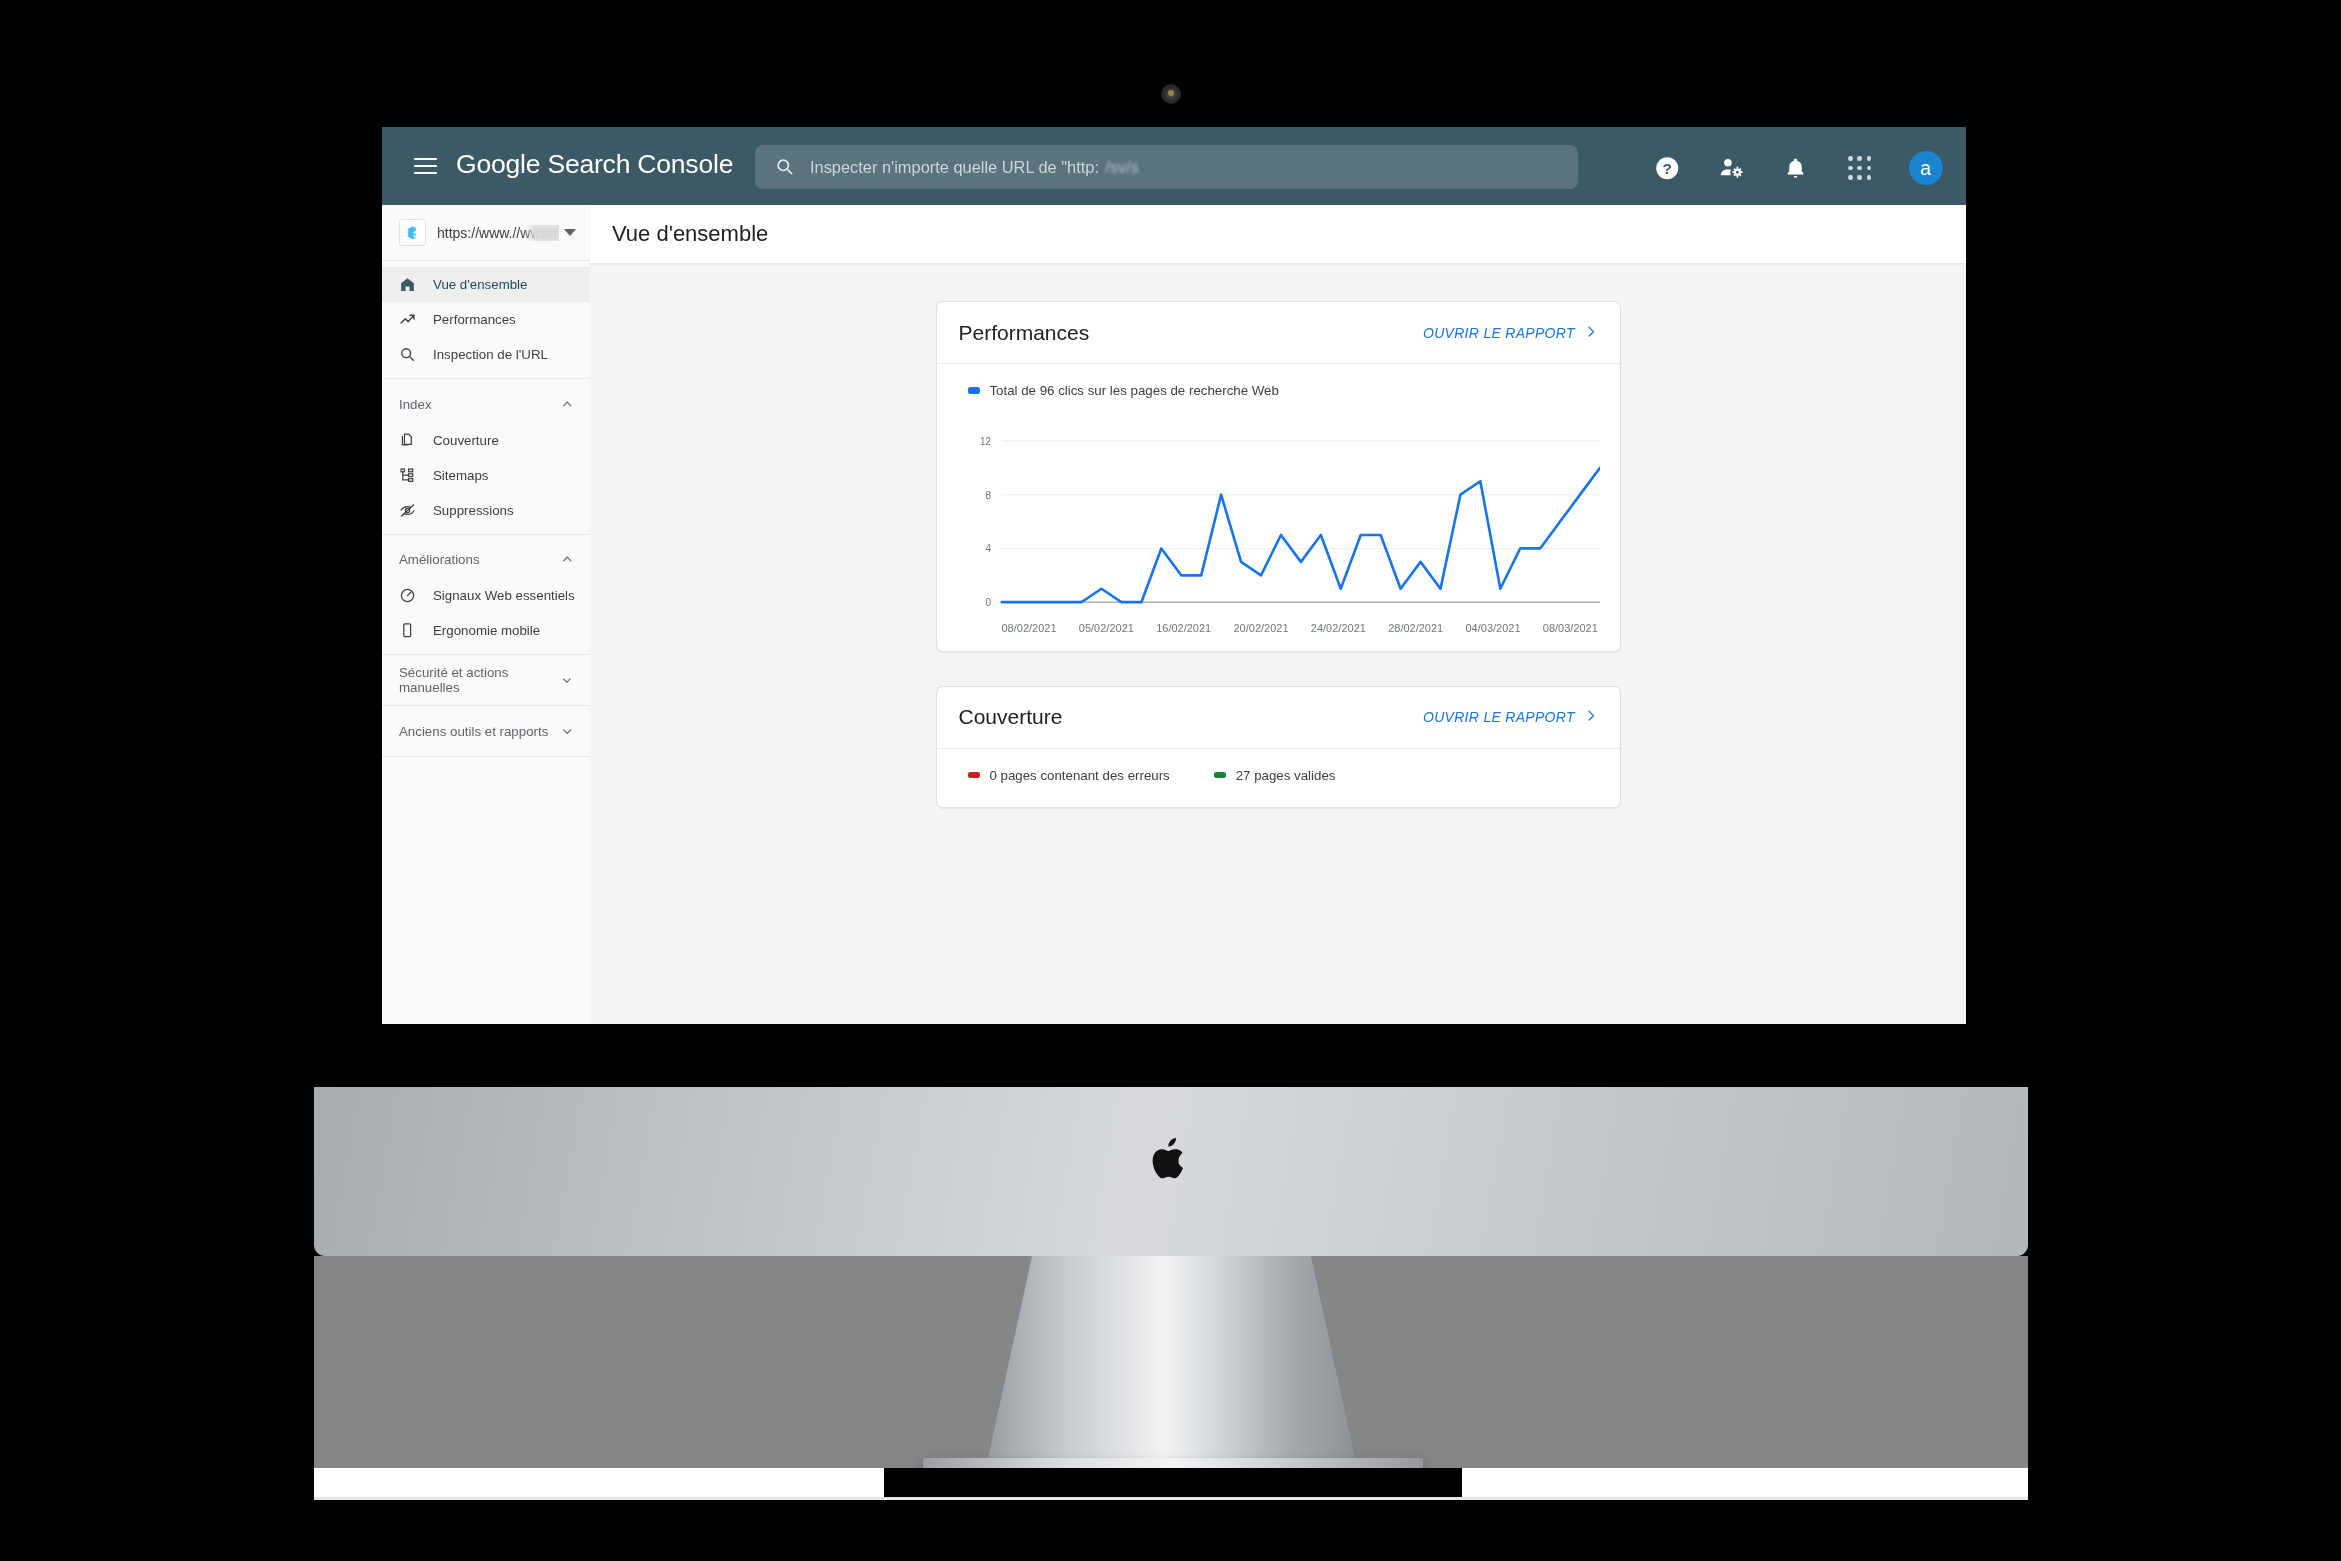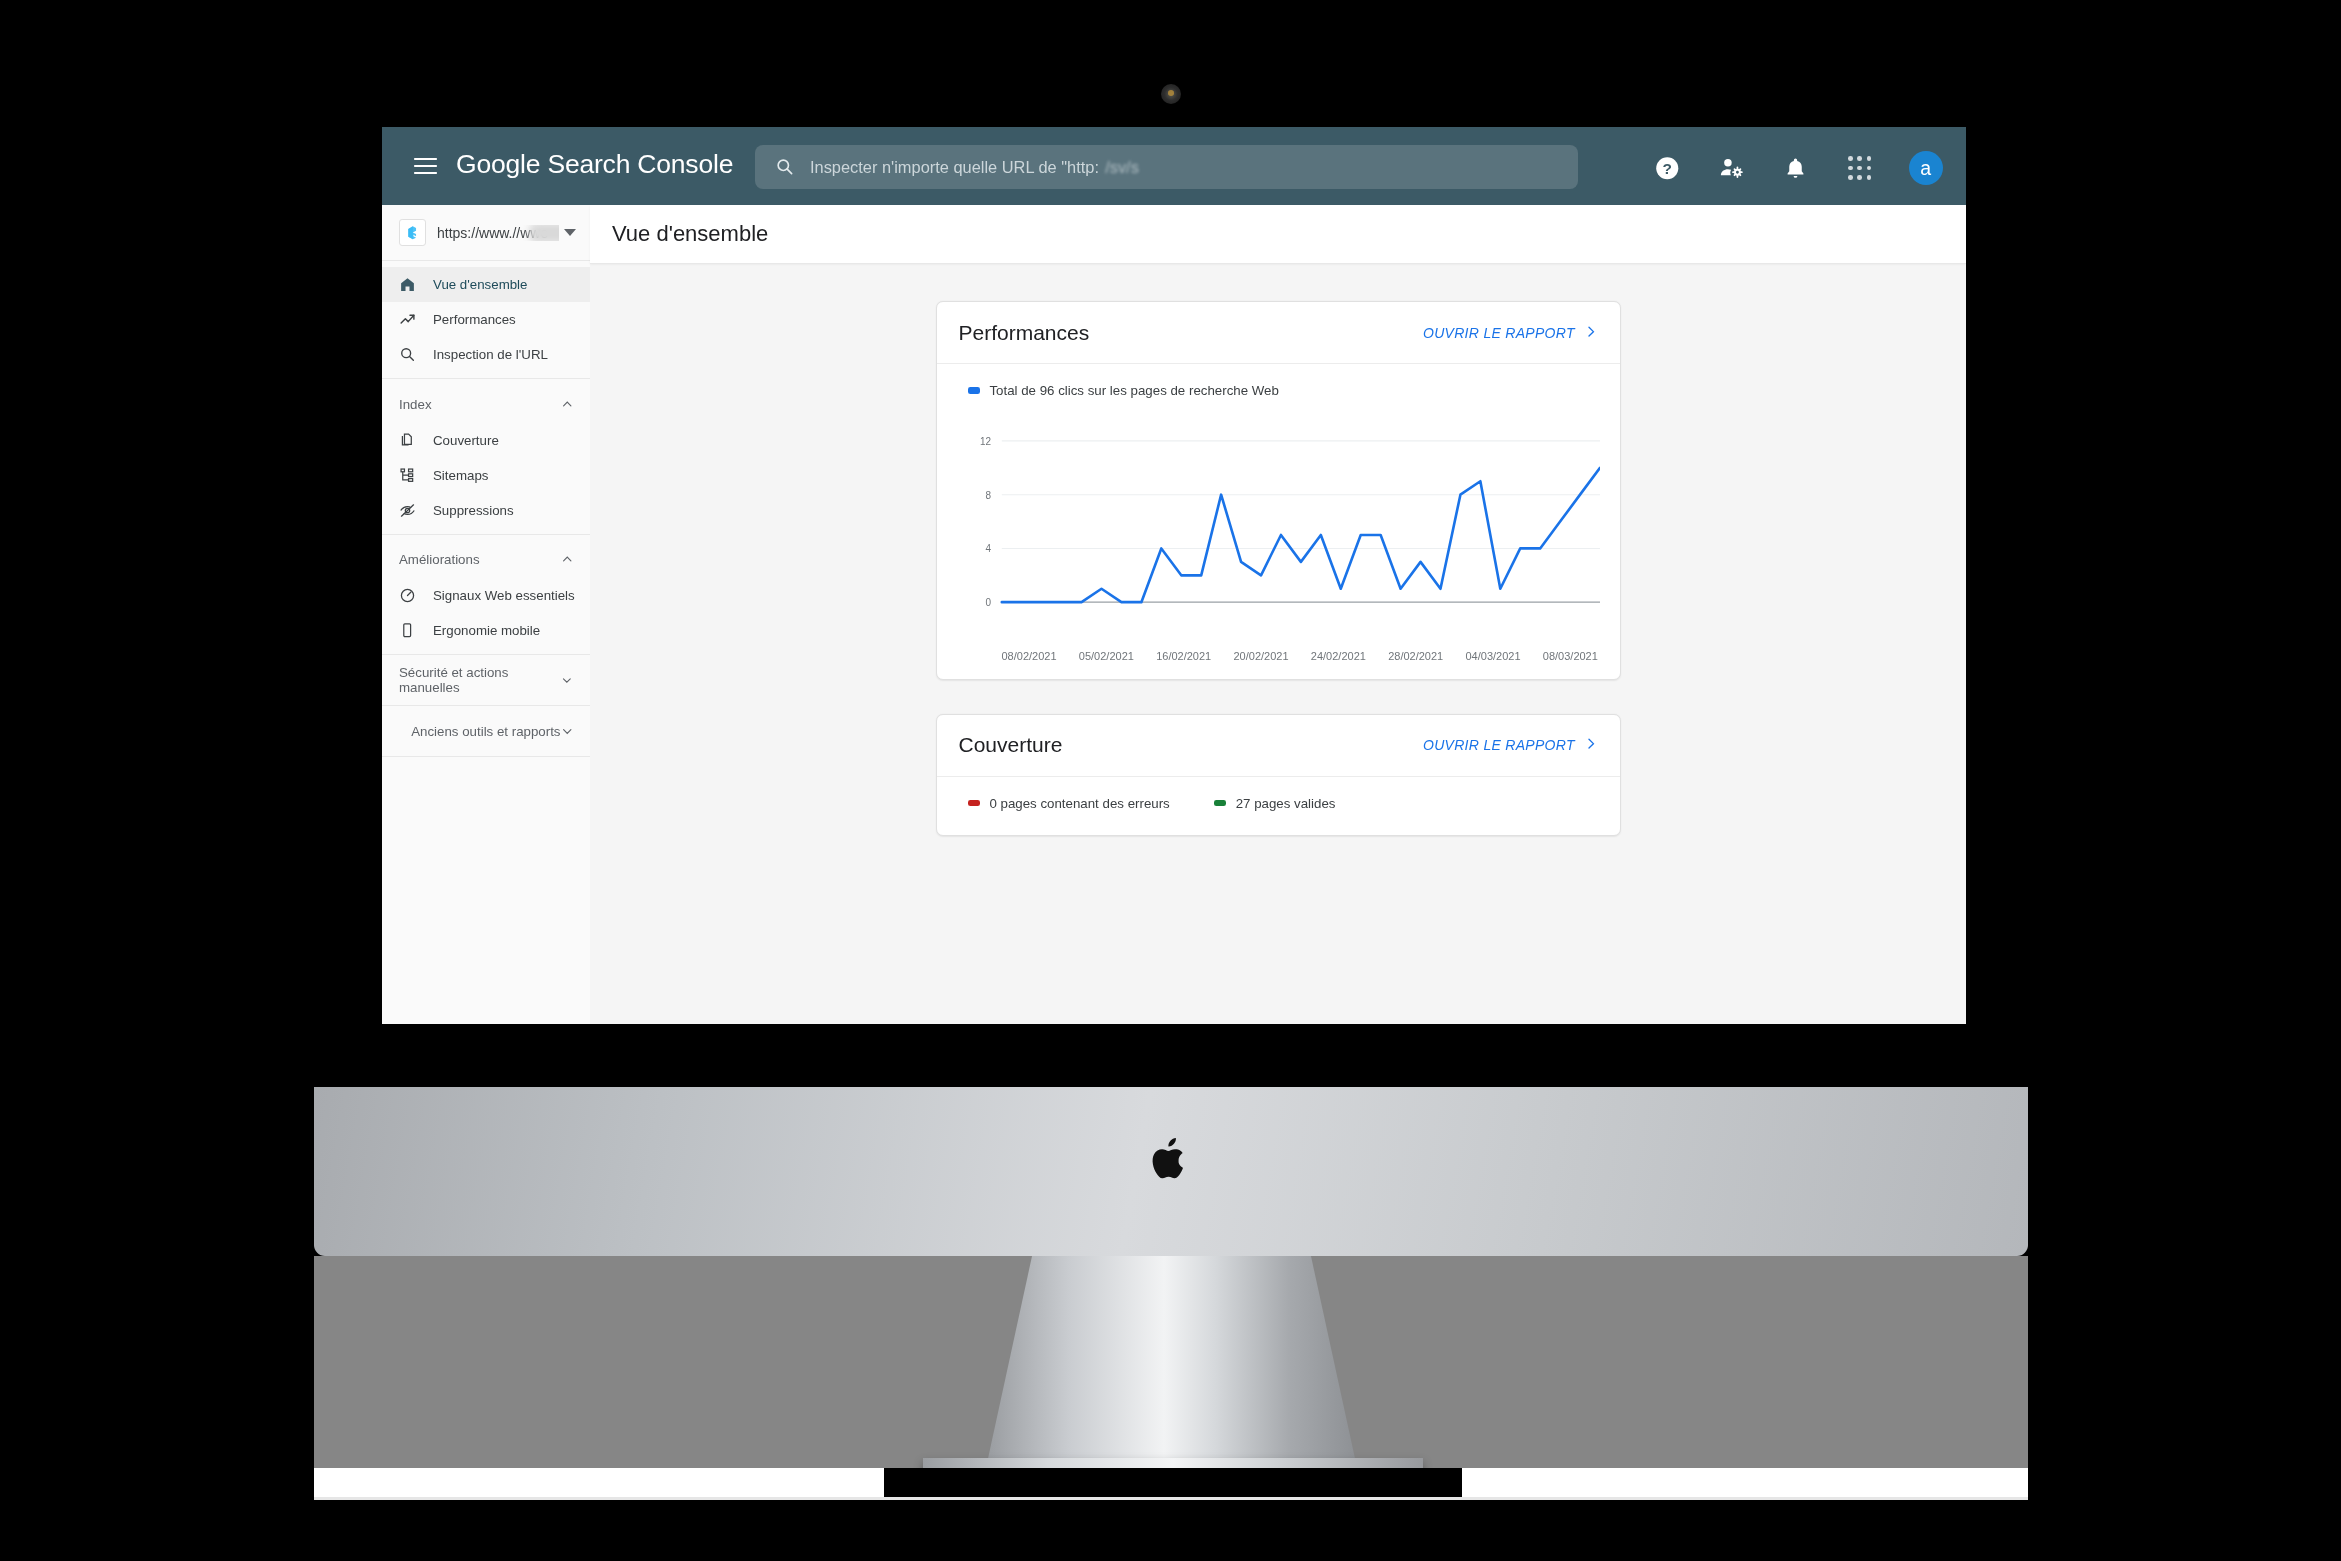--- a/index.html
+++ b/index.html
@@ -50,21 +50,21 @@
          border-top:7px solid #5f6368;flex:0 0 auto;margin-left:4.7px;}
 
   .navgroup{border-bottom:0.8px solid #e8e8e8;padding:6.2px 0;}
   .nav-item{height:35px;display:flex;align-items:center;padding-left:17px;cursor:pointer;font-size:13.3px;color:#3c4043;}
   .nav-item.active{background:#eeeeee;color:#1e4b5a;font-weight:400;}
   .nav-item .ni{width:20px;display:flex;align-items:center;justify-content:flex-start;flex:0 0 20px;}
   .nav-item .nl{margin-left:14px;white-space:nowrap;}
   .grp-head{height:37px;display:flex;align-items:center;padding:0 17px;cursor:pointer;
             font-size:13.3px;color:#5f6368;justify-content:space-between;}
   .chev{width:12.5px;height:12.5px;}
-  .collapsible{height:50px;display:flex;align-items:center;padding:0 17px;justify-content:flex-end;
+  .collapsible{height:50px;display:flex;align-items:center;padding:0 17px;justify-content:space-between;
                font-size:13.3px;color:#5f6368;border-bottom:0.8px solid #e8e8e8;cursor:pointer;}
 
   
   .pagehead{height:58px;background:#fff;display:flex;align-items:center;padding-left:22px;
             border-bottom:0.8px solid #e8e8e8;box-shadow:0 0.8px 2.3px rgba(0,0,0,.06);}
   .pagehead h1{margin:0;font-size:22px;font-weight:400;color:#202124;}
 
   
   .cards{padding:37px 0 0 0;display:flex;flex-direction:column;align-items:center;gap:34px;}
   .card{width:683px;background:#fff;border:0.8px solid #e0e0e0;border-radius:7px;
@@ -72,21 +72,21 @@
   .card-head{height:61px;display:flex;align-items:center;justify-content:space-between;
              padding:0 22px 0 22px;border-bottom:0.8px solid #ececec;}
   .card-title{font-size:21px;color:#202124;font-weight:400;}
   .card-link{font-size:14px;color:#1a73e8;letter-spacing:0.3px;display:flex;align-items:flex-start;gap:9.4px;cursor:pointer;font-style:italic;}
   .card-body{padding:19px 20px 17px 31px;}
   .legend{display:flex;align-items:center;gap:44px;margin-bottom:7.8px;}
   .leg{display:flex;align-items:center;gap:9.4px;font-size:13.3px;color:#3c4043;}
   .swatch{width:12.5px;height:6.2px;border-radius:2.3px;display:block;}
   .plot{position:relative;width:100%;height:187px;margin-top:32px;}
   .plot svg{display:block;width:100%;height:100%;}
-  .xaxis{display:flex;justify-content:space-between;padding:4.7px 1.6px 0 34px;margin-top:28px;}
+  .xaxis{display:flex;justify-content:space-between;padding:4.7px 1.6px 0 34px;}
   .xaxis span{font-size:11px;color:#70757a;}
 
   
   .imac-top{position:absolute;left:314px;top:1087px;width:1714px;height:169px;
             background:linear-gradient(100deg,#a8abaf 0%,#bcc0c4 20%,#d8dadd 48%,#c7cacd 72%,#b4b7bb 100%);
             border-radius:0 0 11px 11px;}
   .imac-top::after{content:"";position:absolute;left:0;bottom:-1.6px;width:100%;height:1.6px;background:#8e9195;}
   .apple{position:absolute;left:50%;top:48px;transform:translateX(-50%);width:41px;height:48px;}
   .imac-neck-bg{position:absolute;left:314px;top:1256px;width:1714px;height:212px;background:#868686;}
   .neck-shape{position:absolute;left:988px;top:1256px;width:367px;height:220px;

